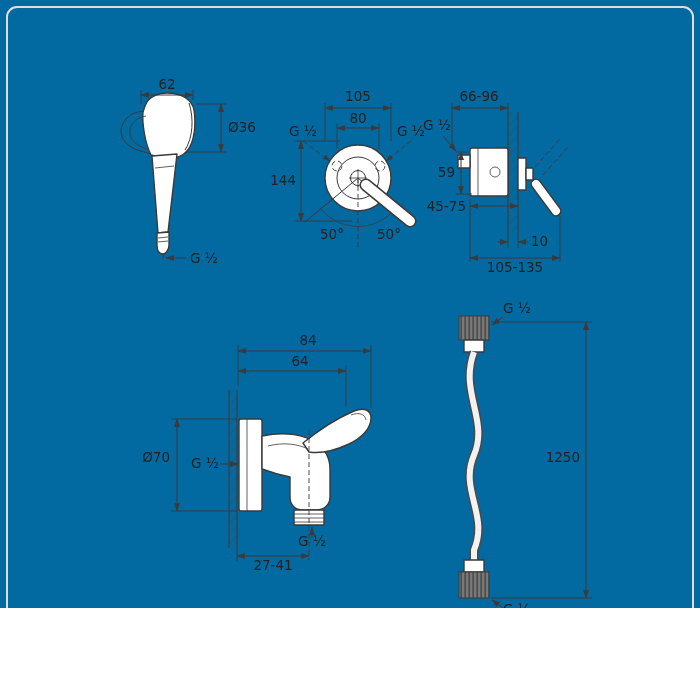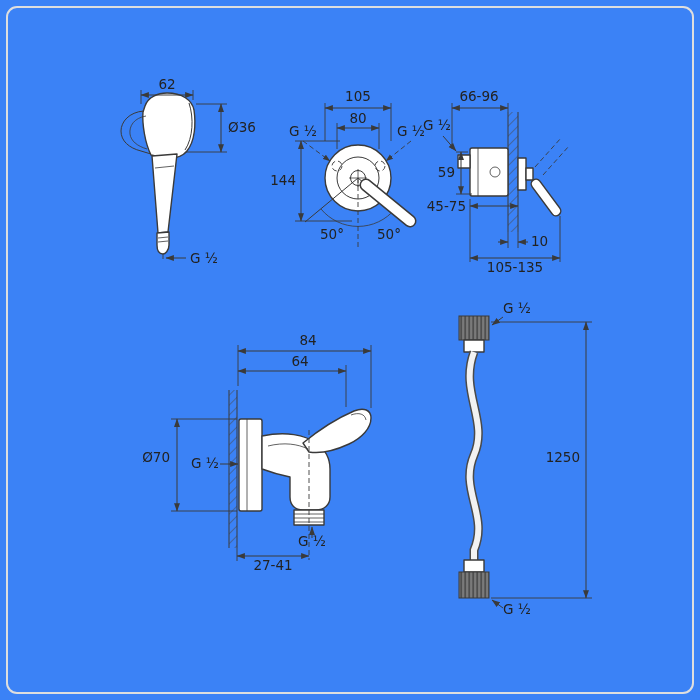--- a/index.html
+++ b/index.html
@@ -1,16 +1,16 @@
 <!DOCTYPE html>
 <html><head>
 <meta charset="utf-8">
 <style>
   html,body{margin:0;padding:0;background:#ffffff;}
-  .stage{width:700px;height:700px;position:relative;background:#3b82f6;}
+  .stage{width:700px;height:608px;position:relative;background:#0369a1;}
   svg{display:block;}
   .outline{fill:#ffffff;stroke:#3a3a3a;stroke-width:1.4;stroke-linejoin:round;}
   .thin{fill:none;stroke:#3a3a3a;stroke-width:1;}
   .fine{fill:none;stroke:#3a3a3a;stroke-width:.8;}
   .dim{stroke:#3a3a3a;stroke-width:1;fill:none;marker-start:url(#arr);marker-end:url(#arr);}
   .lead{stroke:#3a3a3a;stroke-width:1;fill:none;marker-end:url(#arr);}
   .ext{stroke:#3a3a3a;stroke-width:.9;fill:none;}
   .dash{stroke:#3a3a3a;stroke-width:.9;fill:none;stroke-dasharray:5 3;}
   .lbl{font-family:"DejaVu Sans",sans-serif;font-size:13.5px;fill:#222222;}
   .cap-out{stroke:#3a3a3a;stroke-width:13;stroke-linecap:round;fill:none;}

